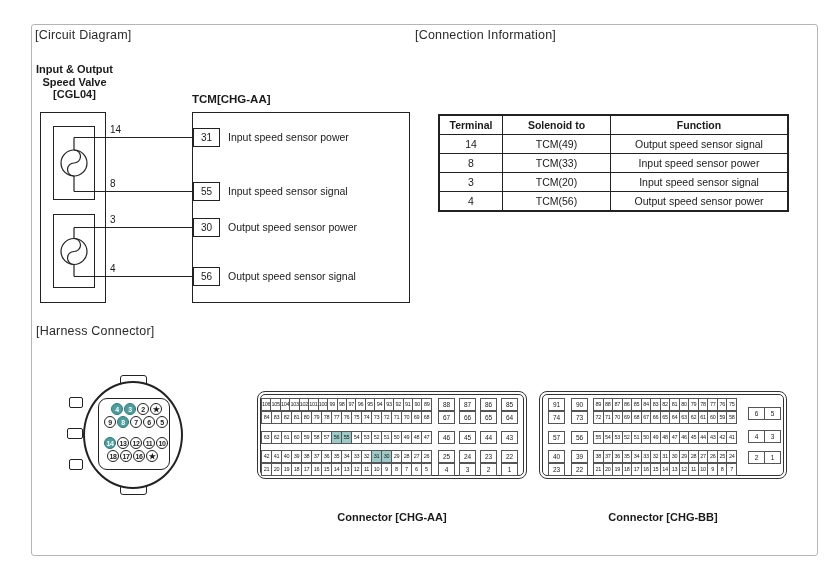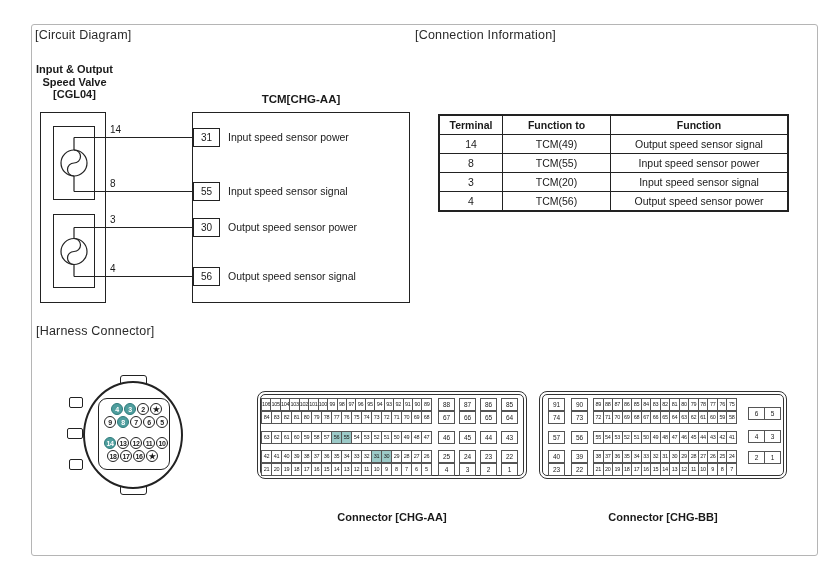--- a/index.html
+++ b/index.html
@@ -52,21 +52,21 @@
 
   <div class="abs sec-title" style="left:35px;top:28px;">[Circuit Diagram]</div>
   <div class="abs sec-title" style="left:415px;top:28px;">[Connection Information]</div>
   <div class="abs sec-title" style="left:36px;top:324px;">[Harness Connector]</div>
 
   <div class="abs bold" style="left:27px;top:63px;width:95px;text-align:center;font-size:11px;line-height:12.5px;">
     <div>Input &amp; Output</div>
     <div>Speed Valve</div>
     <div>[CGL04]</div>
   </div>
-  <div class="abs bold" style="left:192px;top:93px;width:218px;text-align:center;font-size:11.5px;">TCM[CHG-AA]</div>
+  <div class="abs bold" style="left:192px;top:93px;width:218px;text-align:left;font-size:11.5px;">TCM[CHG-AA]</div>
 
   <div class="box" style="left:40px;top:112px;width:66px;height:191px;"></div>
   <div class="box" style="left:53px;top:126px;width:42px;height:74px;border-width:1.2px;"></div>
   <div class="box" style="left:53px;top:214px;width:42px;height:74px;border-width:1.2px;"></div>
   <div class="box" style="left:192px;top:112px;width:218px;height:191px;"></div>
 
   <svg width="824" height="567" viewBox="0 0 824 567">
     <g stroke="#222" stroke-width="1.2" fill="none">
       <line x1="74" y1="137.5" x2="193" y2="137.5"></line>
       <line x1="74" y1="191.5" x2="193" y2="191.5"></line>
@@ -95,33 +95,33 @@
       <div class="func" style="top: 220.5px;">Output speed sensor power</div>
       <div class="pin-num" style="left: 110px; top: 262.5px;">4</div>
       <div class="tcm-pin" style="top: 267px;">56</div>
       <div class="func" style="top: 269.5px;">Output speed sensor signal</div>
     </div>
 
   <table id="conn-table">
     <thead>
         <tr id="conn-table-head">
           <th style="width: 62px;">Terminal</th>
-          <th style="width: 107px;">Function to</th>
+          <th style="width: 107px;">Solenoid to</th>
           <th style="width: 176px;">Function</th>
         </tr>
       </thead>
     <tbody id="conn-table-body">
         <tr>
           <td>14</td>
           <td>TCM(49)</td>
           <td>Output speed sensor signal</td>
         </tr>
         <tr>
           <td>8</td>
-          <td>TCM(55)</td>
+          <td>TCM(33)</td>
           <td>Input speed sensor power</td>
         </tr>
         <tr>
           <td>3</td>
           <td>TCM(20)</td>
           <td>Input speed sensor signal</td>
         </tr>
         <tr>
           <td>4</td>
           <td>TCM(56)</td>

